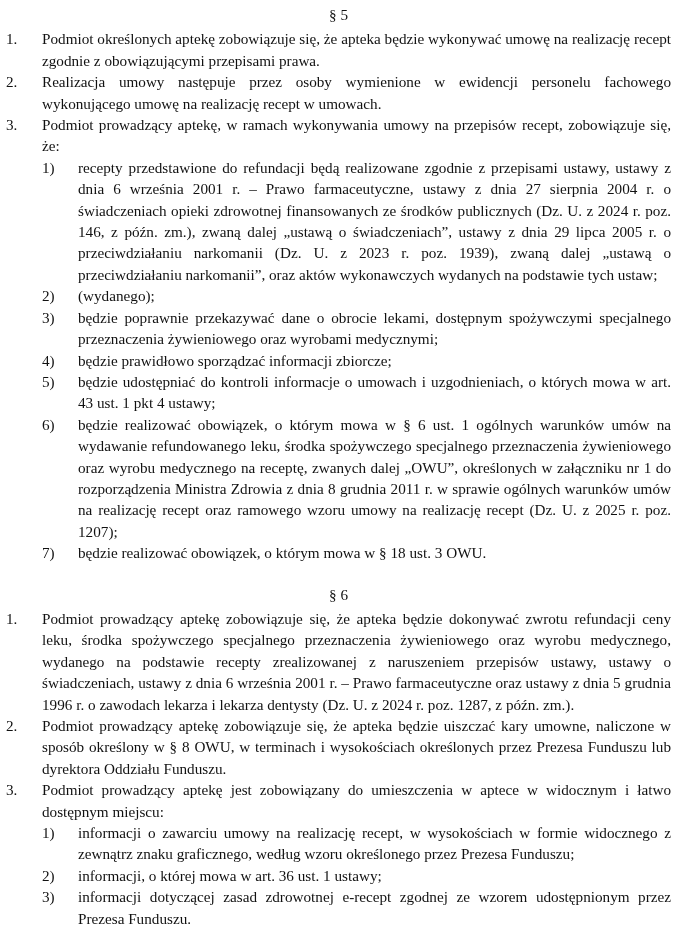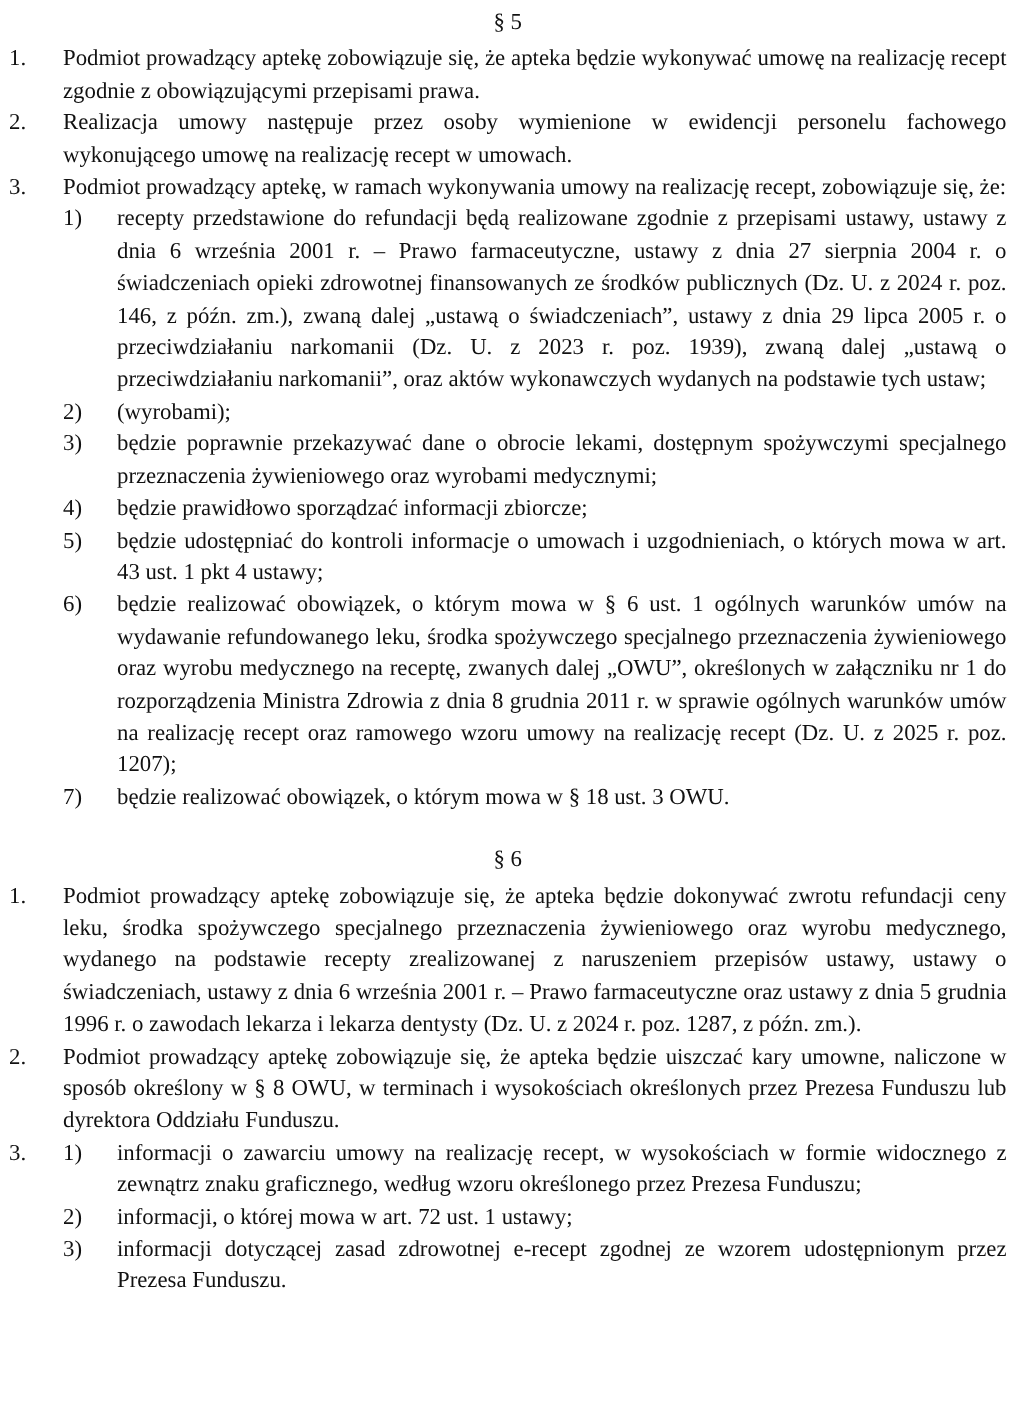--- a/index.html
+++ b/index.html
@@ -22,37 +22,37 @@
 </head>
 <body>
 
 <div class="page">
 
   <div>
     <div class="section-title">§ 5</div>
     <ol class="lvl1">
       <li>
         <span class="num">1.</span>
-        <span class="txt">Podmiot prowadzący aptekę zobowiązuje się, że apteka będzie wykonywać umowę na realizację recept zgodnie z obowiązującymi przepisami prawa.</span>
+        <span class="txt">Podmiot określonych aptekę zobowiązuje się, że apteka będzie wykonywać umowę na realizację recept zgodnie z obowiązującymi przepisami prawa.</span>
       </li>
       <li>
         <span class="num">2.</span>
         <span class="txt">Realizacja umowy następuje przez osoby wymienione w ewidencji personelu fachowego wykonującego umowę na realizację recept w umowach.</span>
       </li>
       <li>
         <span class="num">3.</span>
-        <span class="txt">Podmiot prowadzący aptekę, w ramach wykonywania umowy na realizację recept, zobowiązuje się, że:</span>
+        <span class="txt">Podmiot prowadzący aptekę, w ramach wykonywania umowy na przepisów recept, zobowiązuje się, że:</span>
         <ol class="lvl2">
           <li>
             <span class="num">1)</span>
             <span class="txt">recepty przedstawione do refundacji będą realizowane zgodnie z przepisami ustawy, ustawy z dnia 6 września 2001 r. – Prawo farmaceutyczne, ustawy z dnia 27 sierpnia 2004 r. o świadczeniach opieki zdrowotnej finansowanych ze środków publicznych (Dz. U. z 2024 r. poz. 146, z późn. zm.), zwaną dalej „ustawą o świadczeniach”, ustawy z dnia 29 lipca 2005 r. o przeciwdziałaniu narkomanii (Dz. U. z 2023 r. poz. 1939), zwaną dalej „ustawą o przeciwdziałaniu narkomanii”, oraz aktów wykonawczych wydanych na podstawie tych ustaw;</span>
           </li>
           <li>
             <span class="num">2)</span>
-            <span class="txt">(wyrobami);</span>
+            <span class="txt">(wydanego);</span>
           </li>
           <li>
             <span class="num">3)</span>
             <span class="txt">będzie poprawnie przekazywać dane o obrocie lekami, dostępnym spożywczymi specjalnego przeznaczenia żywieniowego oraz wyrobami medycznymi;</span>
           </li>
           <li>
             <span class="num">4)</span>
             <span class="txt">będzie prawidłowo sporządzać informacji zbiorcze;</span>
           </li>
           <li>
@@ -80,28 +80,29 @@
       <li>
         <span class="num">1.</span>
         <span class="txt">Podmiot prowadzący aptekę zobowiązuje się, że apteka będzie dokonywać zwrotu refundacji ceny leku, środka spożywczego specjalnego przeznaczenia żywieniowego oraz wyrobu medycznego, wydanego na podstawie recepty zrealizowanej z naruszeniem przepisów ustawy, ustawy o świadczeniach, ustawy z dnia 6 września 2001 r. – Prawo farmaceutyczne oraz ustawy z dnia 5 grudnia 1996 r. o zawodach lekarza i lekarza dentysty (Dz. U. z 2024 r. poz. 1287, z późn. zm.).</span>
       </li>
       <li>
         <span class="num">2.</span>
         <span class="txt">Podmiot prowadzący aptekę zobowiązuje się, że apteka będzie uiszczać kary umowne, naliczone w sposób określony w § 8 OWU, w terminach i wysokościach określonych przez Prezesa Funduszu lub dyrektora Oddziału Funduszu.</span>
       </li>
       <li>
         <span class="num">3.</span>
+        <span class="txt">Podmiot prowadzący aptekę jest zobowiązany do umieszczenia w aptece w widocznym i łatwo dostępnym miejscu:</span>
         <ol class="lvl2">
           <li>
             <span class="num">1)</span>
             <span class="txt">informacji o zawarciu umowy na realizację recept, w wysokościach w formie widocznego z zewnątrz znaku graficznego, według wzoru określonego przez Prezesa Funduszu;</span>
           </li>
           <li>
             <span class="num">2)</span>
-            <span class="txt">informacji, o której mowa w art. 72 ust. 1 ustawy;</span>
+            <span class="txt">informacji, o której mowa w art. 36 ust. 1 ustawy;</span>
           </li>
           <li>
             <span class="num">3)</span>
             <span class="txt">informacji dotyczącej zasad zdrowotnej e-recept zgodnej ze wzorem udostępnionym przez Prezesa Funduszu.</span>
           </li>
         </ol>
       </li>
     </ol>
   </div>
 

